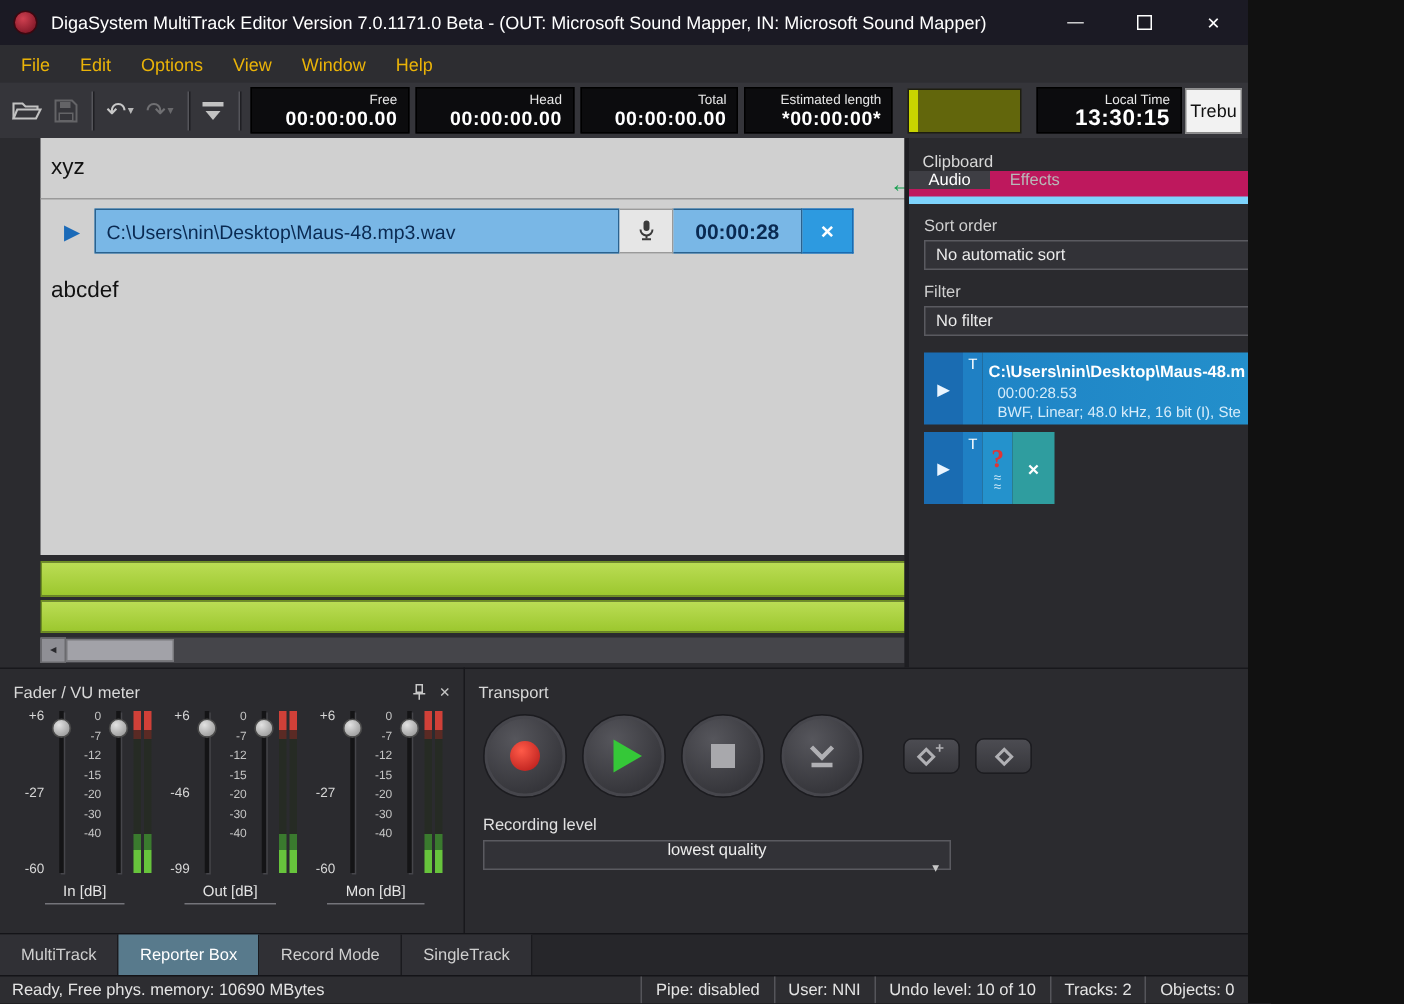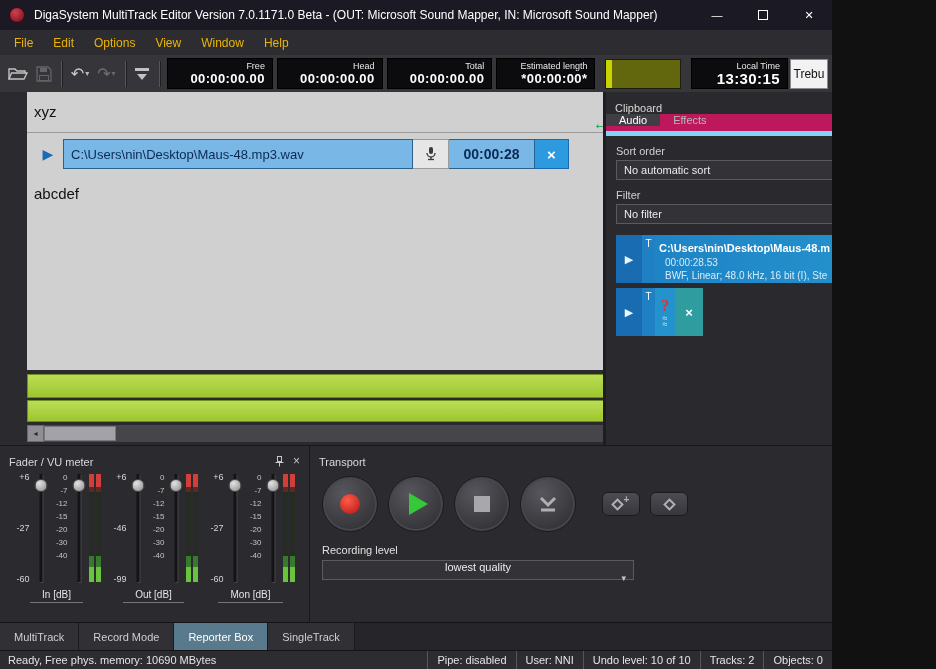--- a/index.html
+++ b/index.html
@@ -459,22 +459,22 @@
     </div>
     <div class="rf-label">Recording level</div>
     <div class="dropdown rf-dd">
       <span>lowest quality</span>
       <span class="dd-caret">▾</span>
     </div>
   </div>
 
   <div class="bottom-tabs">
     <span class="btab">MultiTrack</span>
+    <span class="btab active">Reporter Box</span>
     <span class="btab">Record Mode</span>
-    <span class="btab active">Reporter Box</span>
     <span class="btab">SingleTrack</span>
   </div>
 
   <div class="statusbar">
     <span class="sb-left">Ready, Free phys. memory: 10690 MBytes</span>
     <span class="sb-item">Pipe: disabled</span>
     <span class="sb-item">User: NNI</span>
     <span class="sb-item">Undo level: 10 of 10</span>
     <span class="sb-item">Tracks: 2</span>
     <span class="sb-item">Objects: 0</span>

